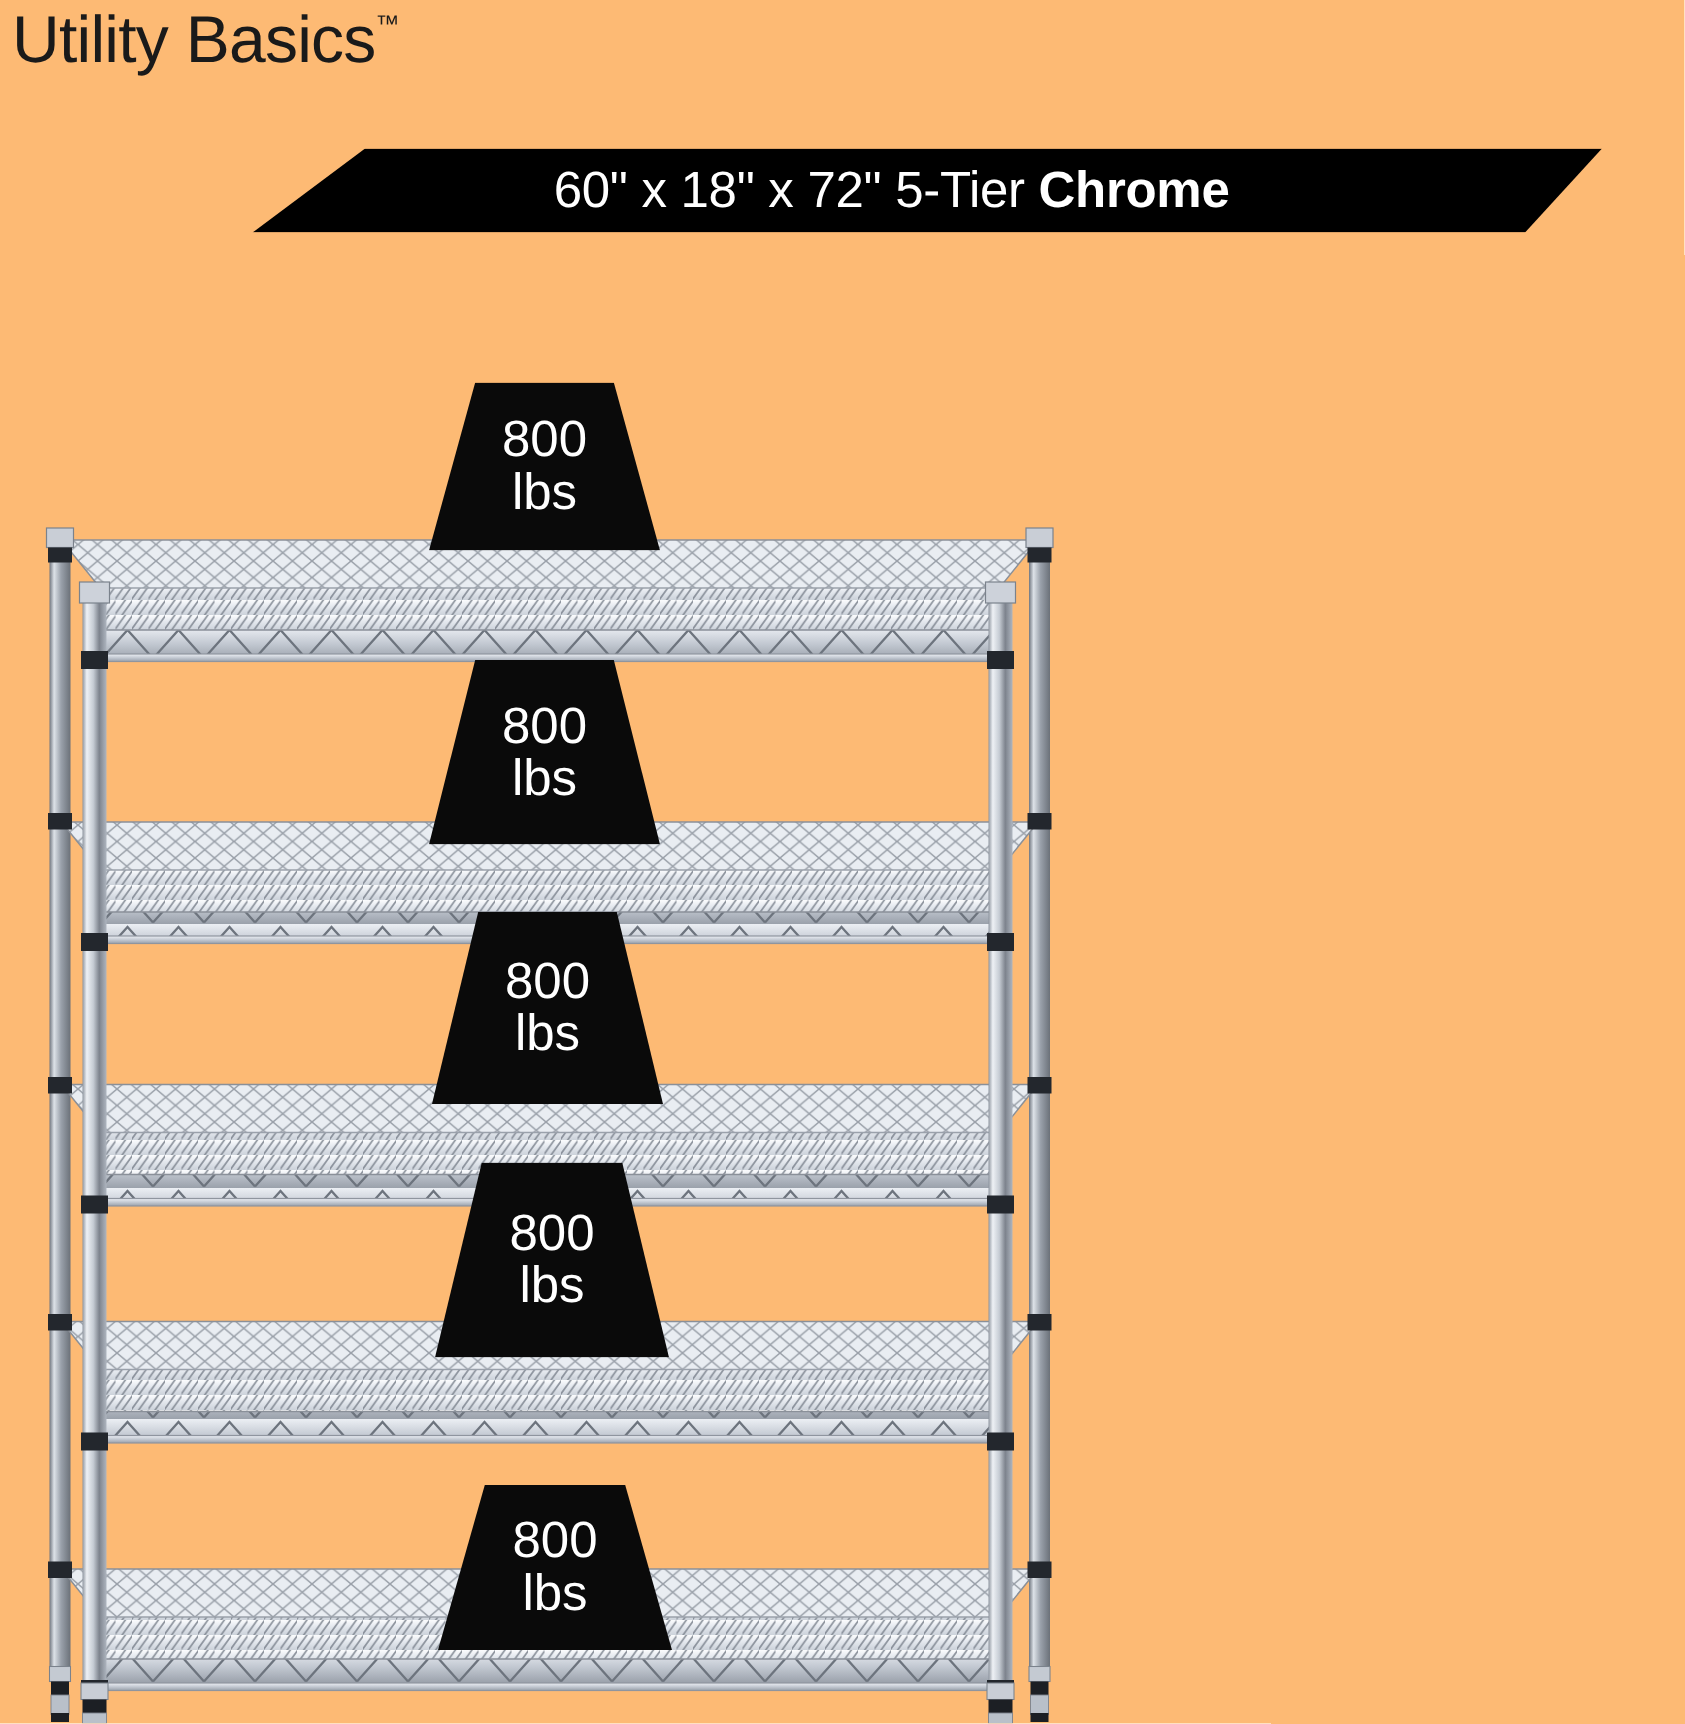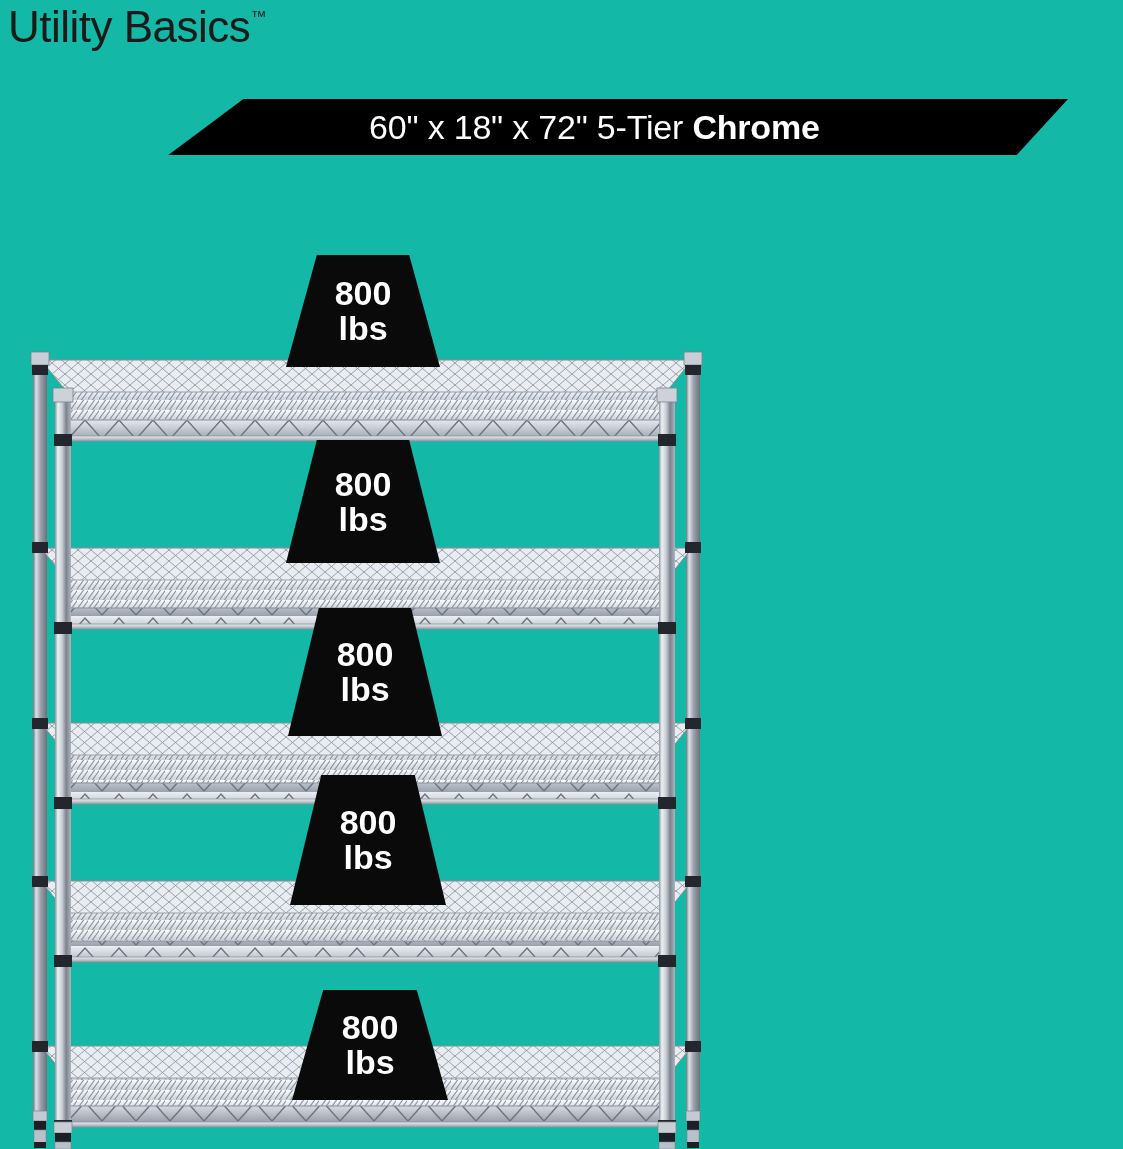--- a/index.html
+++ b/index.html
@@ -9,21 +9,21 @@
     background: #ffffff;
   }
   body {
     font-family: "Liberation Sans", sans-serif;
     -webkit-font-smoothing: antialiased;
   }
   #page {
     position: relative;
     width: 1123px;
     height: 1149px;
-    background: #14b8a6;
+    background: #fdba74;
     overflow: hidden;
   }
 
   
   #brand {
     position: absolute;
     left: 8px;
     top: 2px;
     font-size: 44px;
     font-weight: 400;
@@ -83,21 +83,21 @@
 
   
   .badge {
     position: absolute;
     color: #ffffff;
     background: #0a0a0a;
     display: flex;
     flex-direction: column;
     align-items: center;
     justify-content: center;
-    font-weight: 700;
+    font-weight: 400;
     line-height: 1.02;
     text-align: center;
     -webkit-clip-path: polygon(20% 0%, 80% 0%, 100% 100%, 0% 100%);
     clip-path: polygon(20% 0%, 80% 0%, 100% 100%, 0% 100%);
   }
   .badge .num { display: block; }
   .badge .unit { display: block; }
 
   
   #info {

